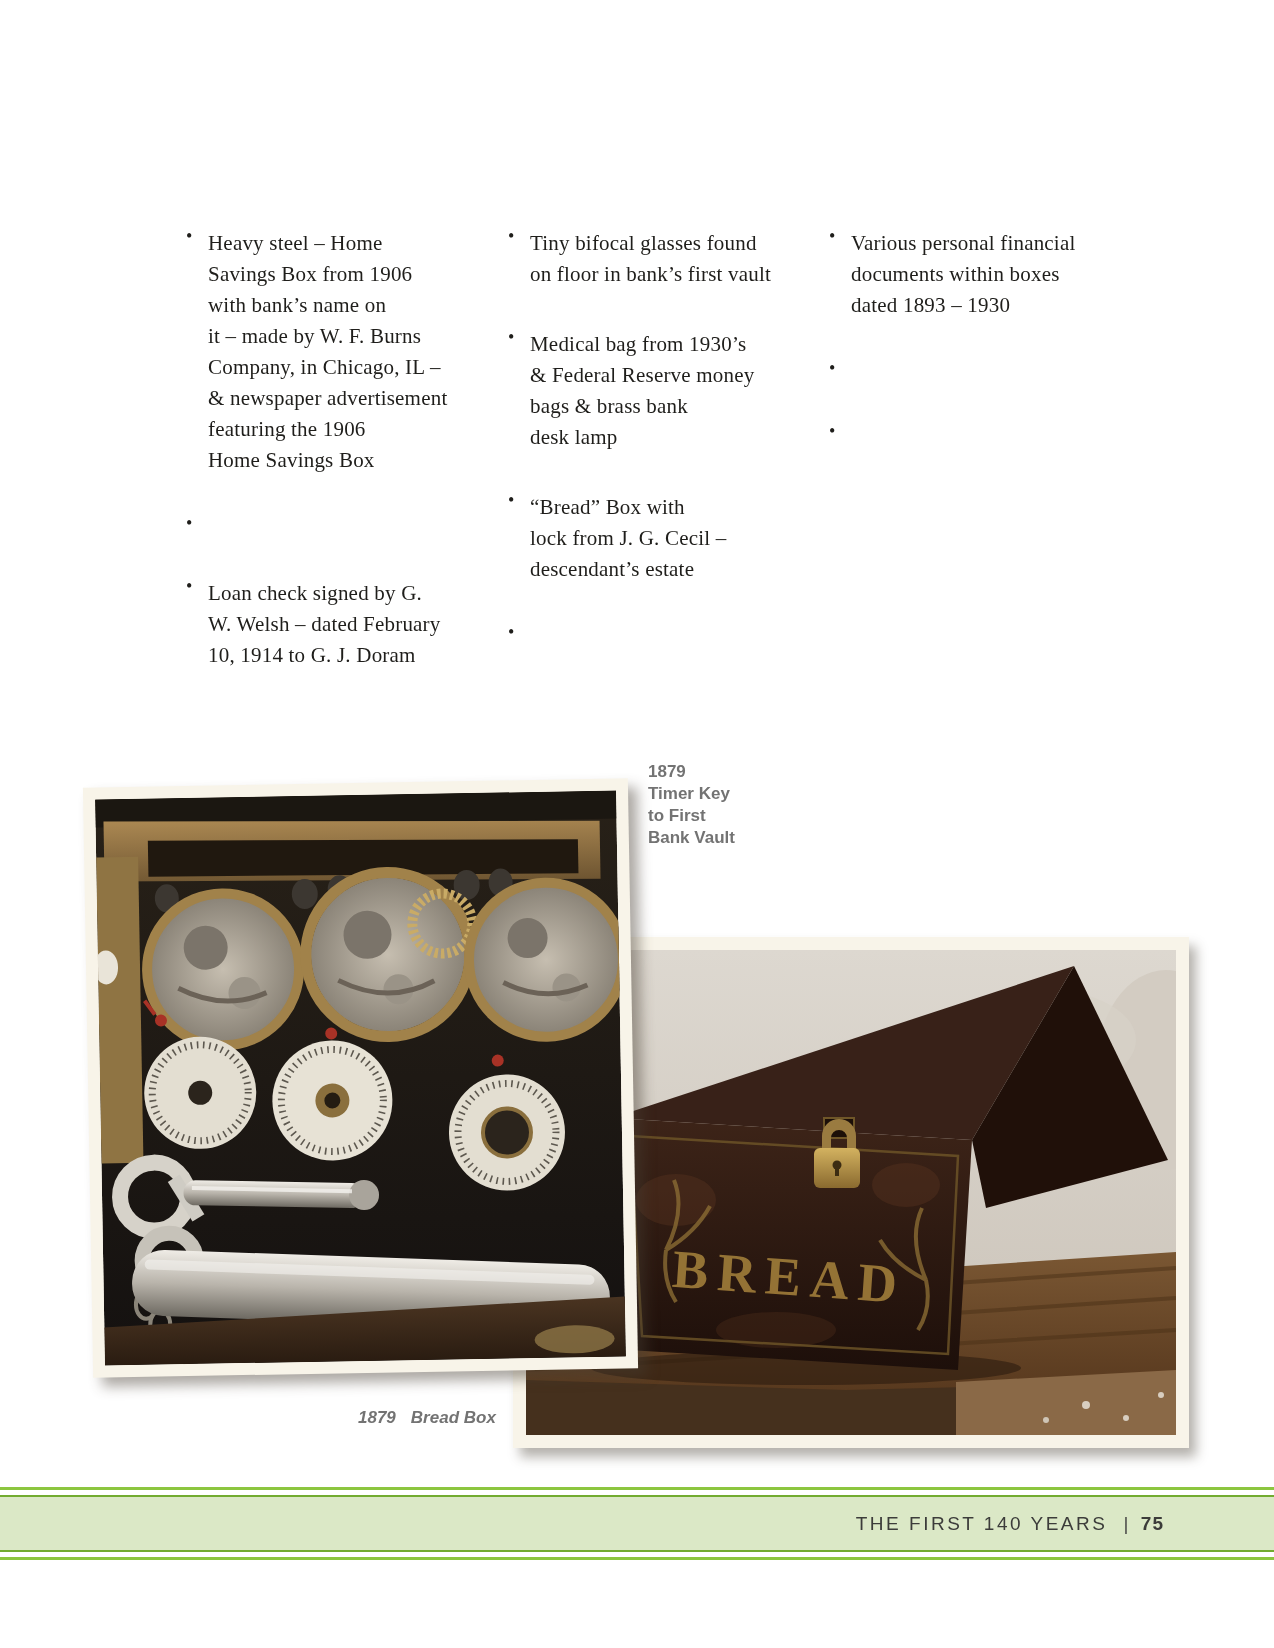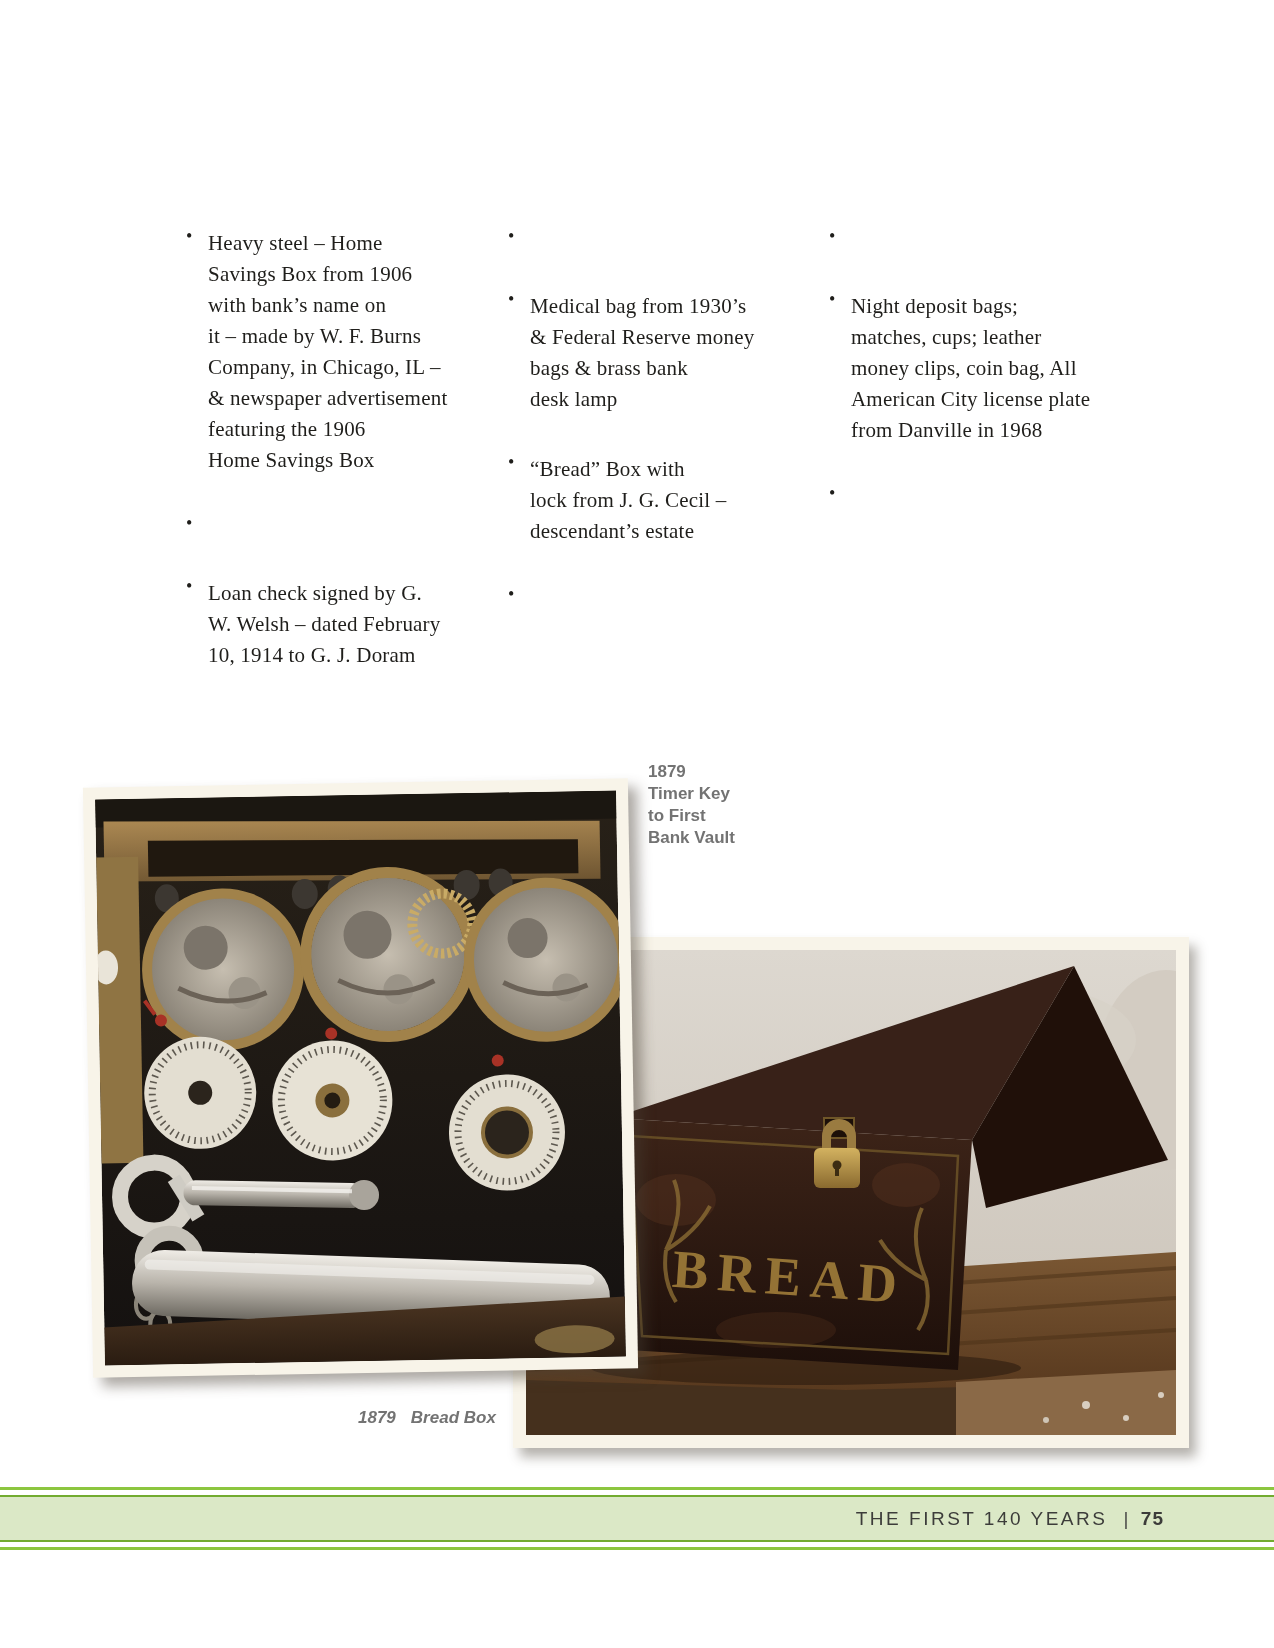--- a/index.html
+++ b/index.html
@@ -36,21 +36,21 @@
              font-weight:bold; color:#737373; }
   .caption-timer { left:648px; top:761px; font-size:17px; line-height:22px; white-space:pre-line; }
   .caption-bread { left:358px; top:1408px; font-size:17px;font-style:italic; }
   .caption-bread .year { margin-right:15px; }
 
   
   .footer { position:absolute; left:0; right:0; top:1487px; z-index:1; }
   .stripe-thin { height:3px; background:#8cc63f; }
   .stripe-gap { height:5px; background:#ffffff; }
   .band {
-    height:47px; background:#dbe8c6;
+    height:57px; background:#dbe8c6;
     border-top:2px solid #72ab30; border-bottom:2px solid #72ab30;
     display:flex; align-items:center; justify-content:flex-end;
     padding-right:110px;
     font-family:"Liberation Sans", sans-serif; font-size:19px;
     letter-spacing:2.5px; color:#3c3c3a;
   }
   .band .divider { margin:0 10px 0 16px; font-weight:normal; color:#4a4a48; }
   .band .pagenum { font-weight:bold; letter-spacing:1px; }
 </style>
 </head>
@@ -77,20 +77,22 @@
       <span class="bullet">•</span>
       <div class="item-text">Loan check signed by G.
 W. Welsh – dated February
 10, 1914 to G. J. Doram</div>
     </div>
   </section>
 
   <section class="col col-2">
     <div class="bullet-item">
       <span class="bullet">•</span>
+      <div class="item-text">Tiny bifocal glasses found
+on floor in bank’s first vault</div>
     </div>
     <div class="bullet-item">
       <span class="bullet">•</span>
       <div class="item-text">Medical bag from 1930’s
 &amp; Federal Reserve money
 bags &amp; brass bank
 desk lamp</div>
     </div>
     <div class="bullet-item">
       <span class="bullet">•</span>
@@ -99,28 +101,26 @@
 descendant’s estate</div>
     </div>
     <div class="bullet-item">
       <span class="bullet">•</span>
     </div>
   </section>
 
   <section class="col col-3">
     <div class="bullet-item">
       <span class="bullet">•</span>
-    </div>
-    <div class="bullet-item">
-      <span class="bullet">•</span>
-      <div class="item-text">Night deposit bags;
-matches, cups; leather
-money clips, coin bag, All
-American City license plate
-from Danville in 1968</div>
+      <div class="item-text">Various personal financial
+documents within boxes
+dated 1893 – 1930</div>
+    </div>
+    <div class="bullet-item">
+      <span class="bullet">•</span>
     </div>
     <div class="bullet-item">
       <span class="bullet">•</span>
     </div>
   </section>
 
   <div class="caption caption-timer">1879
 Timer Key
 to First
 Bank Vault</div>

